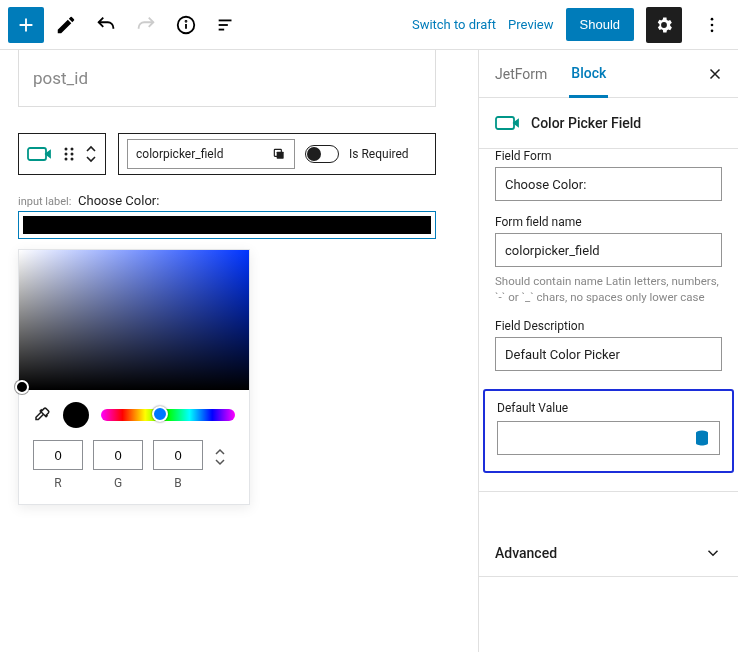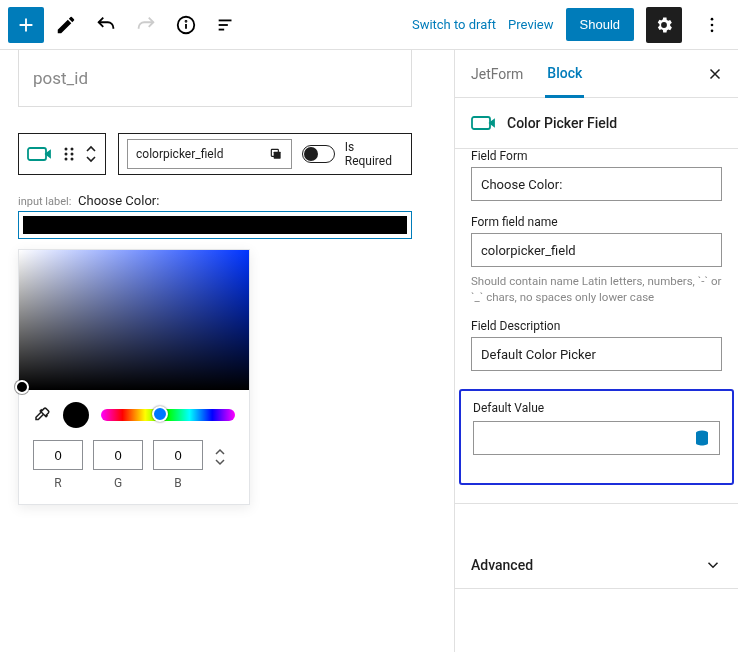--- a/index.html
+++ b/index.html
@@ -48,37 +48,37 @@
 .circ-preview { width:26px; height:26px; background:#000; border-radius:50%; }
 .hue { flex:1; height:12px; border-radius:7px; position:relative; background: linear-gradient(to right,#f0f,#f00 16%,#ff0 33%,#0f0 50%,#0ff 66%,#00f 83%,#f0f); }
 .hue-handle { position:absolute; left:38%; top:-3px; width:16px; height:16px; border-radius:50%; border:2px solid #fff; box-shadow:0 0 2px rgba(0,0,0,.6); background:#07f; }
 .rgb-row { display:flex; gap:10px; padding: 0 14px 14px; align-items:flex-start; }
 .rgb-cell { display:flex; flex-direction:column; align-items:center; gap:6px; }
 .rgb-input { width:50px; height:30px; border:1px solid #8c8f94; text-align:center; font-size:13px; }
 .rgb-lbl { font-size:12px; color:#555; }
 .swap { width:18px; display:flex; align-items:center; margin-top:6px; color:#555; }
 
 
-.sidebar { width: 284px; border-left: 1px solid #e0e0e0; display: flex; flex-direction: column; overflow:hidden; }
+.sidebar { width: 260px; border-left: 1px solid #e0e0e0; display: flex; flex-direction: column; overflow:hidden; }
 .tabs { display:flex; align-items:center; border-bottom:1px solid #e0e0e0; padding: 0 14px; gap: 20px; height: 48px; }
 .tab { font-size: 14px; color:#757575; padding: 14px 2px; cursor:pointer; }
 .tab.active { color:#007cba; border-bottom: 3px solid #007cba; margin-bottom: -1px; font-weight:500; }
 .tab-close { margin-left:auto; cursor:pointer; }
 
 .block-type { display:flex; align-items:center; gap:10px; padding: 16px; border-bottom:1px solid #e0e0e0; }
 .block-type-name { font-weight:500; font-size:14px; }
 
 .panel-body { padding: 0 0 0 0; overflow:auto; flex:1; }
 .panel-section { border-bottom: 1px solid #e0e0e0; }
 .panel-head { display:flex; align-items:center; justify-content:space-between; padding: 14px 16px; font-weight:500; font-size:14px; cursor:pointer; }
 .panel-content { padding: 0 16px 18px; display:flex; flex-direction:column; gap: 14px; }
 .field-lbl { font-size: 12px; color: #1e1e1e; margin-bottom: 4px; display:block; }
 .field-input { width: 100%; border: 1px solid #949494; padding: 7px 9px; font-size: 13px; background:#fff; height: 34px; display:flex; align-items:center; }
 .hint { font-size: 11.5px; color: #888; line-height:1.4; }
-.default-value-box { border: 2px solid #1c2eda; padding: 10px 12px 28px; margin: 4px -12px 0; border-radius: 3px; }
+.default-value-box { border: 2px solid #1c2eda; padding: 10px 12px 16px; margin: 4px -12px 0; border-radius: 3px; }
 .dv-input { border:1px solid #949494; height: 34px; display:flex; align-items:center; justify-content:flex-end; padding: 0 8px; }
 .db-icon { color:#007cba; }
 .spacer-bottom { height: 38px; }
 
 svg { display:block; }
 </style>
 </head>
 <body>
 
 <div class="topbar">

